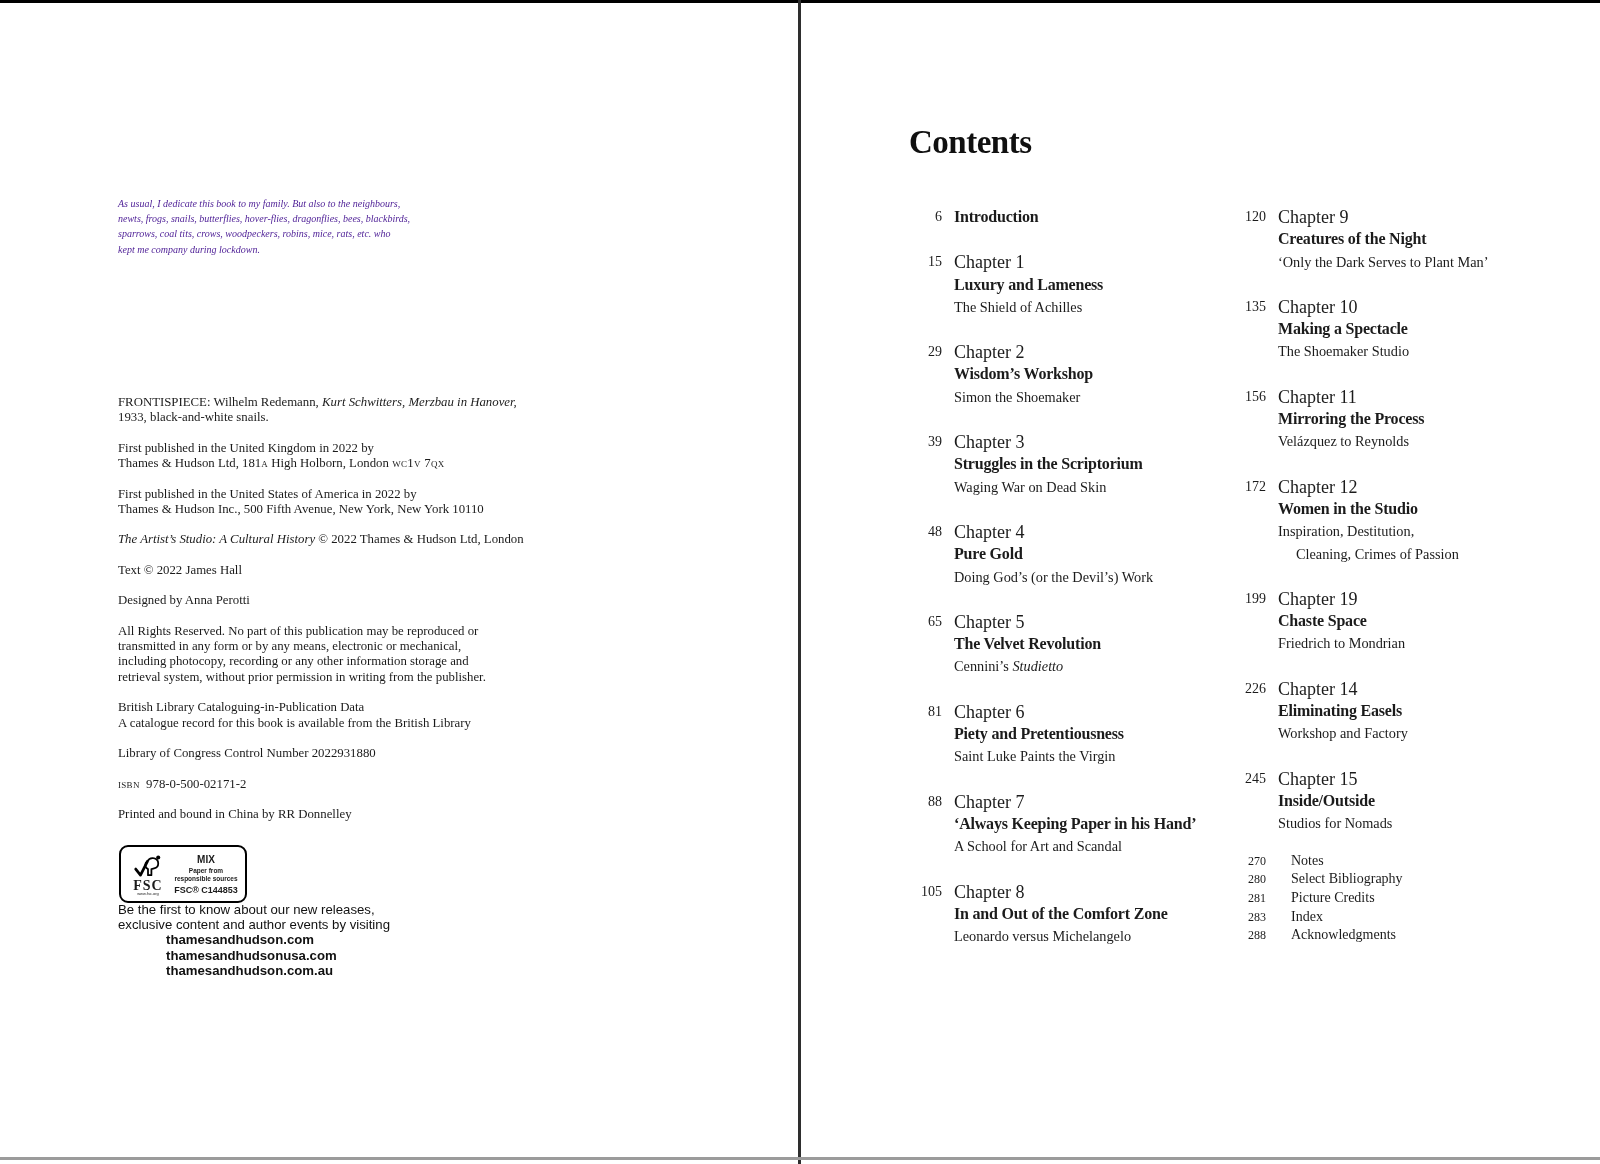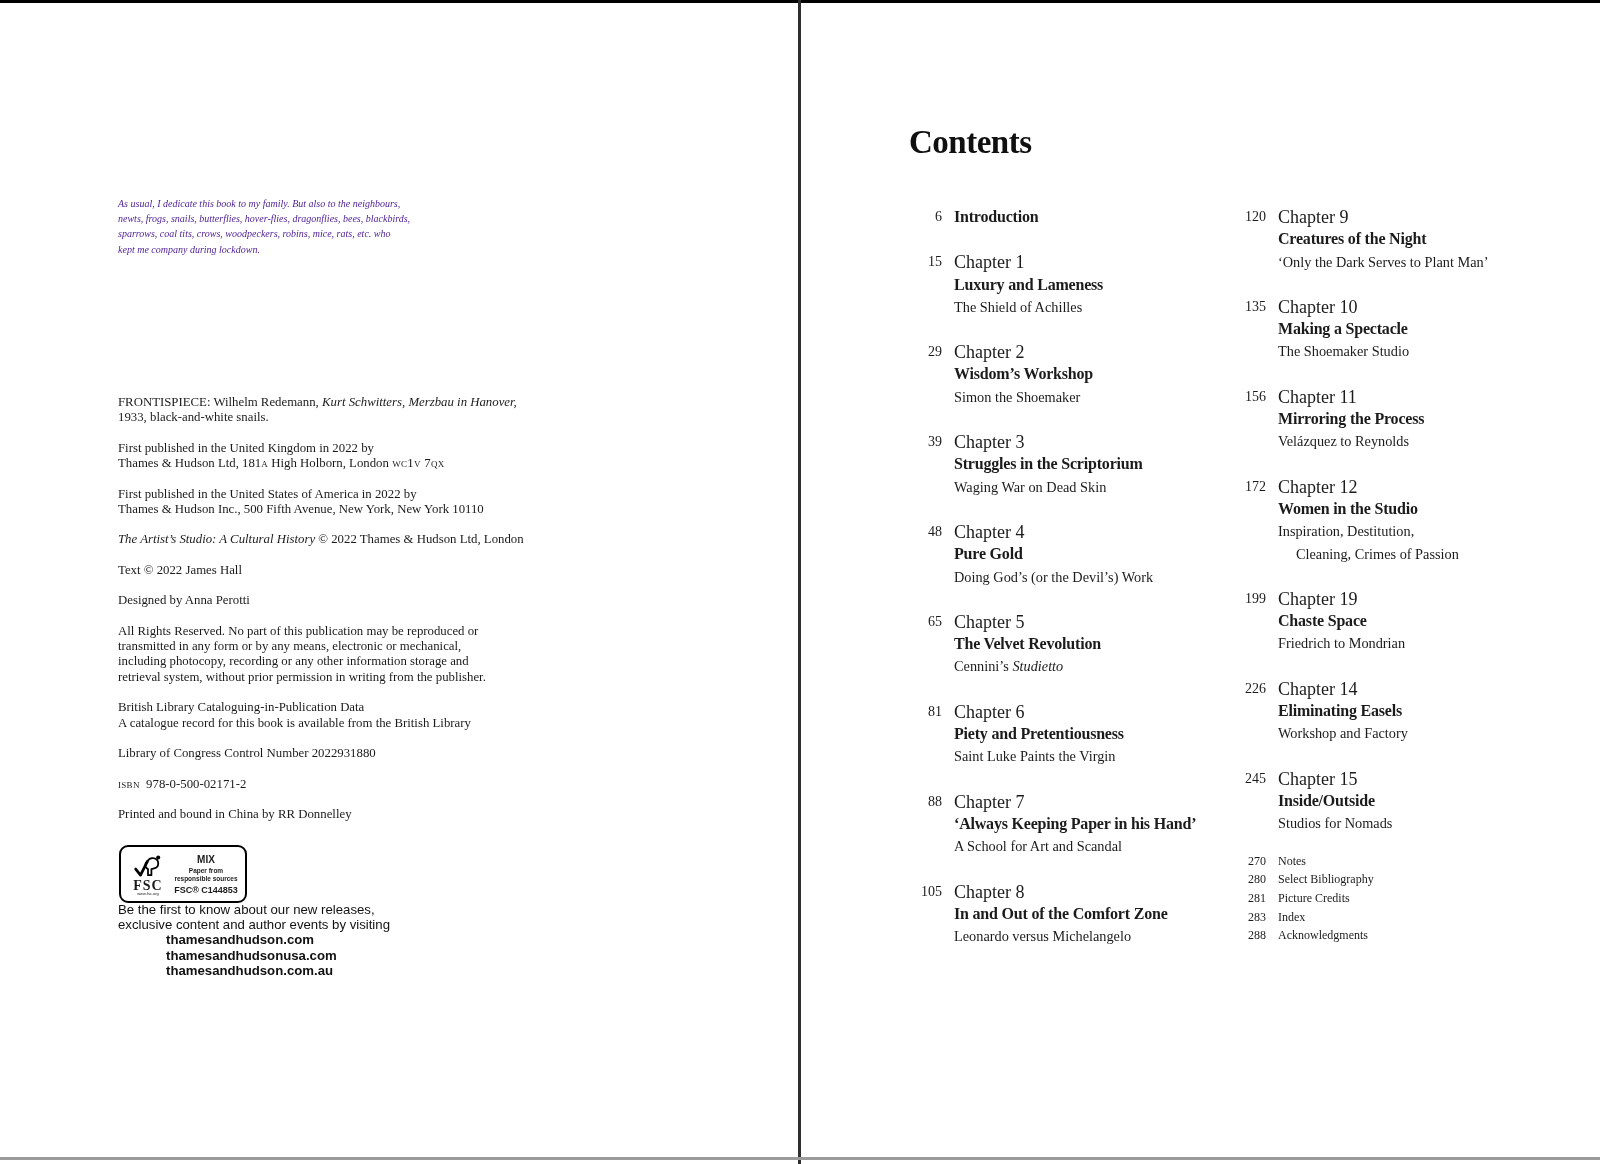--- a/index.html
+++ b/index.html
@@ -62,21 +62,21 @@
   }
   .toc-body{flex:1;}
   .toc-chapter{font-size:18px;line-height:22.3px;}
   .toc-title{font-size:16px;font-weight:bold;line-height:22.3px;letter-spacing:-0.2px;}
   .toc-sub{font-size:14.3px;line-height:22.3px;}
   .toc-sub.indent{padding-left:18px;}
 
   .backmatter{margin-top:-6px;}
   .bm-row{display:flex;}
   .bm-num{flex:none;width:40px;padding-right:12px;text-align:right;font-size:12px;line-height:18.7px;}
-  .bm-label{font-size:12px;line-height:18.7px;}
+  .bm-label{font-size:14px;line-height:18.7px;margin-left:13px;}
 </style>
 </head>
 <body>
 
 <div class="rule-top"></div>
 <div class="spine"></div>
 <div class="rule-bottom"></div>
 
 <div class="page page-left">
   <div class="dedication" id="dedication"><span>As usual, I dedicate this book to my family. But also to the neighbours,</span><br><span>newts, frogs, snails, butterflies, hover-flies, dragonflies, bees, blackbirds,</span><br><span>sparrows, coal tits, crows, woodpeckers, robins, mice, rats, etc. who</span><br><span>kept me company during lockdown.</span></div>

